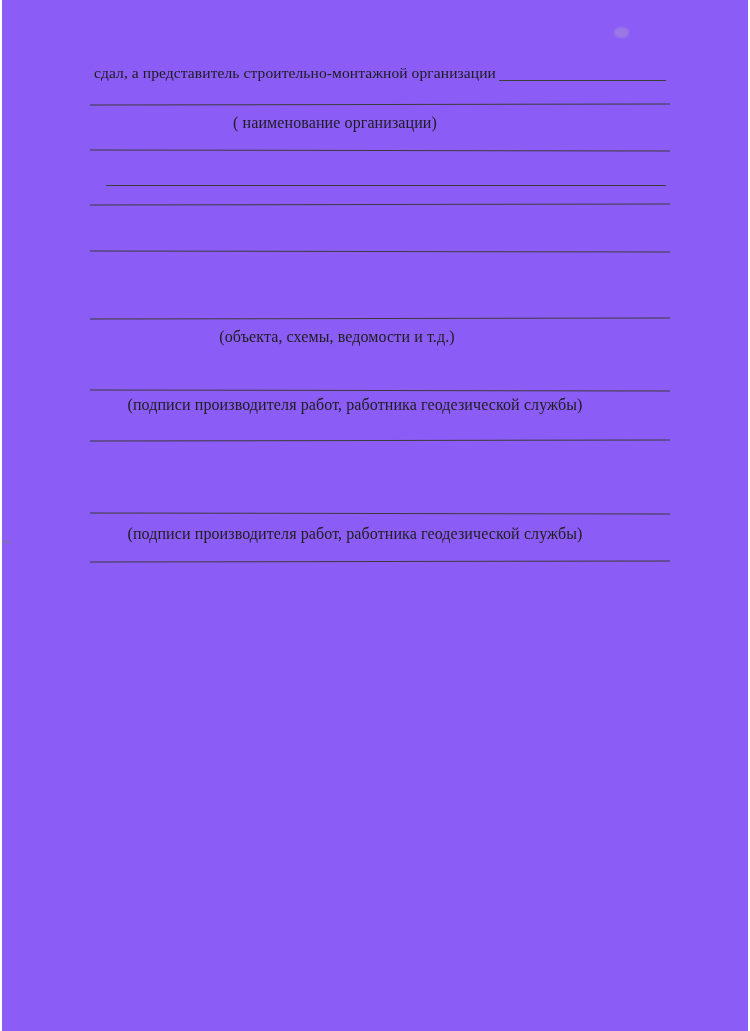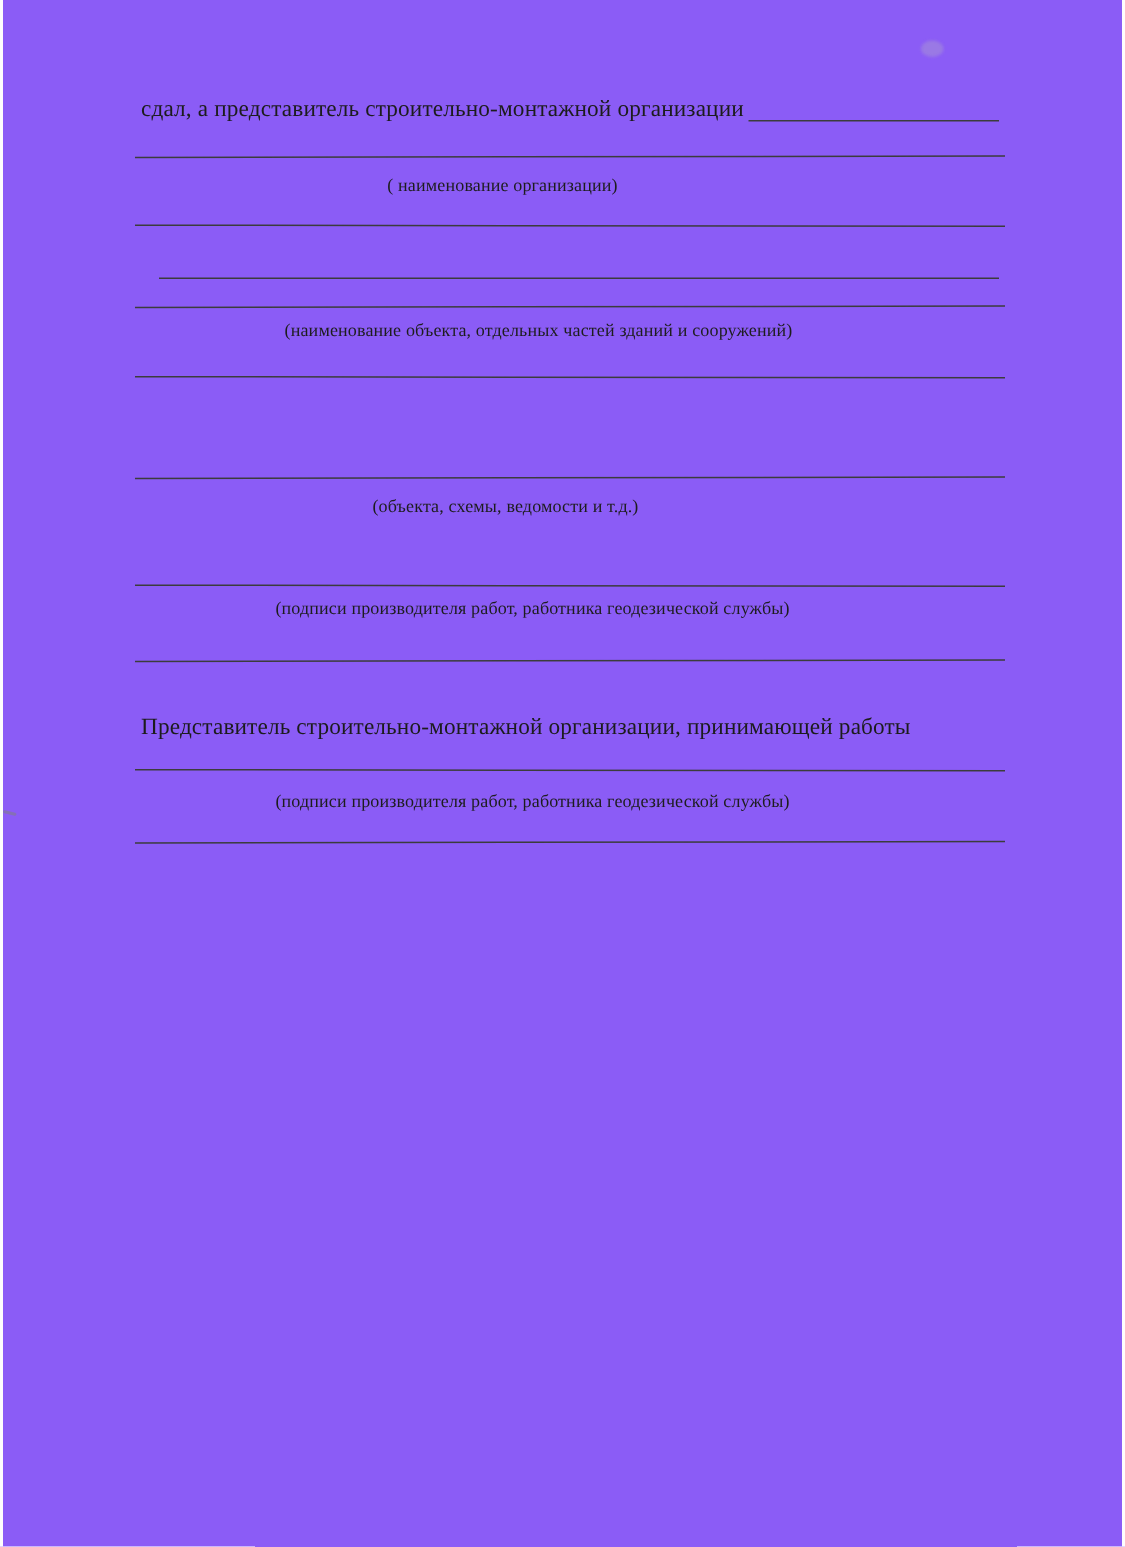--- a/index.html
+++ b/index.html
@@ -26,21 +26,21 @@
   }
   .blank.gap{margin-left:12px;}
   .rule{
     position:absolute;left:88px;width:580px;height:0;
     border-top:1.3px solid #3c3c3c;
   }
   .rule.tilt-a{transform:rotate(-0.10deg);}
   .rule.tilt-b{transform:rotate(0.08deg);}
   .caption{
     position:absolute;transform:translateX(-50%);
-    font-size:12px;line-height:14px;
+    font-size:16px;line-height:14px;
     white-space:nowrap;color:#1d1d1d;
     letter-spacing:.1px;
   }
   .heading{
     position:absolute;left:92px;
     font-size:15.5px;line-height:19px;
     white-space:nowrap;letter-spacing:.1px;
   }
   .smudge{
     position:absolute;left:612px;top:27px;
@@ -69,28 +69,26 @@
     <span class="blank"></span>
   </div>
   <div class="rule tilt-a" style="top:104px"></div>
   <div class="caption" style="left:333px;top:116px">( наименование организации)</div>
   <div class="rule tilt-b" style="top:150px"></div>
 
   <div class="fill-row" style="top:168px">
     <span class="blank gap"></span>
   </div>
   <div class="rule tilt-a" style="top:204px"></div>
-  <div class="caption" style="left:357px;top:213px">(наименование объекта, отдельных частей зданий и сооружений)</div>
   <div class="rule tilt-b" style="top:251px"></div>
 
   <div class="rule tilt-a" style="top:318px"></div>
   <div class="caption" style="left:335px;top:330px">(объекта, схемы, ведомости и т.д.)</div>
 
   <div class="rule tilt-b" style="top:390px"></div>
   <div class="caption" style="left:353px;top:398px">(подписи производителя работ, работника геодезической службы)</div>
   <div class="rule tilt-a" style="top:440px"></div>
 
-  <div class="heading" style="top:475px">Представитель строительно-монтажной организации, принимающей работы</div>
   <div class="rule tilt-b" style="top:513px"></div>
   <div class="caption" style="left:353px;top:527px">(подписи производителя работ, работника геодезической службы)</div>
   <div class="rule tilt-a" style="top:561px"></div>
 
 </div>
 
 </body></html>

